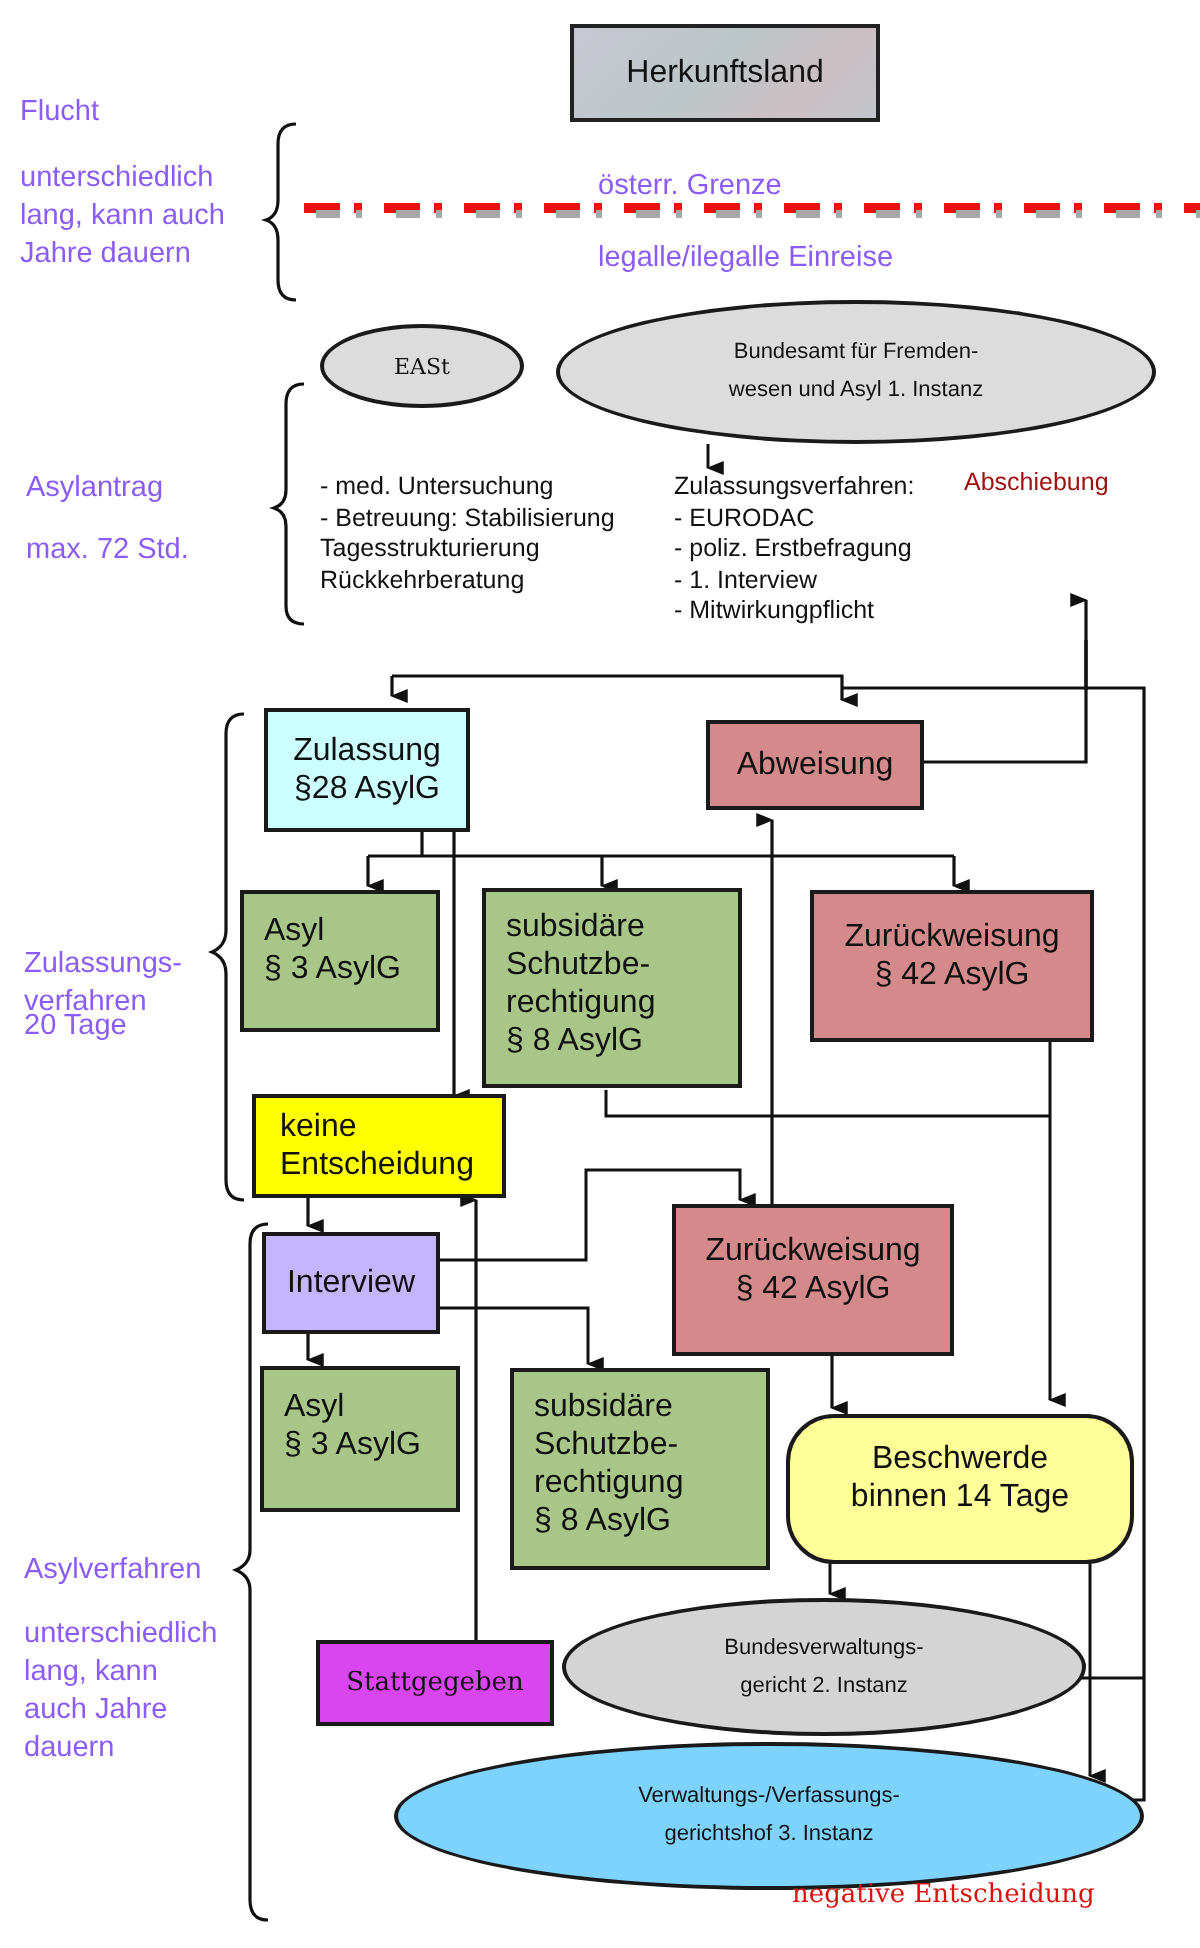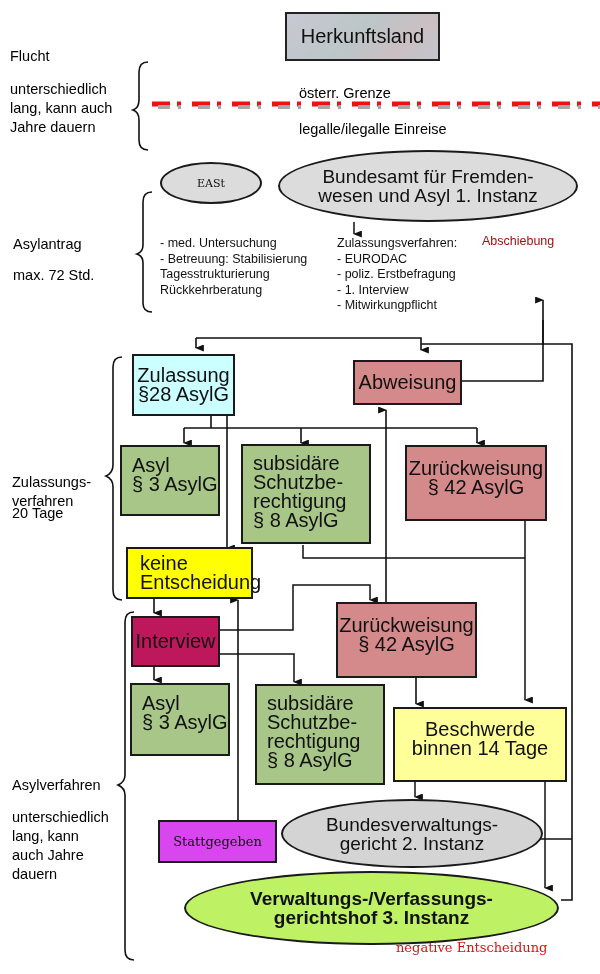--- a/index.html
+++ b/index.html
@@ -1,25 +1,25 @@
 <!DOCTYPE html>
 <html><head>
 <meta charset="utf-8">
 <style>
   html, body { margin: 0; padding: 0; background: #ffffff; }
   body { width: 600px; height: 974px; position: relative; overflow: hidden;
          font-family: "Liberation Sans", sans-serif; color: #111; }
   .abs { position: absolute; }
-  .lbl { font-size: 14.5px; line-height: 19px; color: #000000; }
+  .lbl { font-size: 14.5px; line-height: 19px; color: #8b5cf6; }
   .box { position: absolute; box-sizing: border-box; border: 2px solid #1a1a1a;
-         font-size: 20px; line-height: 19px; color: #111; }
+         font-size: 16px; line-height: 19px; color: #111; }
   .center { display: flex; align-items: center; justify-content: center; text-align: center; flex-direction: column; }
   .ell { position: absolute; box-sizing: border-box; border: 2px solid #1a1a1a; border-radius: 50%;
          display: flex; align-items: center; justify-content: center; flex-direction: column; text-align: center;
-         font-size: 19px; line-height: 19px; }
+         font-size: 11px; line-height: 19px; }
   .serif { font-family: "DejaVu Serif", "Liberation Serif", serif; }
   svg.lines { position: absolute; left: 0; top: 0; }
   .small { font-size: 12.5px; line-height: 15.5px; }
 </style>
 </head>
 <body>
 
 <svg class="lines" width="600" height="974" viewBox="0 0 600 974">
   <defs>
     <marker id="ah" markerWidth="8" markerHeight="8" refX="4" refY="7" orient="auto-start-reverse" markerUnits="userSpaceOnUse">
@@ -162,53 +162,53 @@
 <div class="box" style="left:405px; top:445px; width:142px; height:76px; background:#d48a8a; text-align:center; padding-top:12px;">
   <div>Zurückweisung</div>
   <div>§ 42 AsylG</div>
 </div>
 
 <div class="box" style="left:126px; top:547px; width:127px; height:52px; background:#ffff00; padding:5px 0 0 12px; line-height:19px;">
   <div>keine</div>
   <div>Entscheidung</div>
 </div>
 
-<div class="box center" style="left:131px; top:616px; width:89px; height:51px; background:#be185d;">
+<div class="box center" style="left:131px; top:616px; width:89px; height:51px; background:#c4b5fd;">
   <span>Interview</span>
 </div>
 
 <div class="box" style="left:336px; top:602px; width:141px; height:76px; background:#d48a8a; text-align:center; padding-top:12px;">
   <div>Zurückweisung</div>
   <div>§ 42 AsylG</div>
 </div>
 
 <div class="box" style="left:130px; top:683px; width:100px; height:73px; background:#a9c689; padding:9px 0 0 10px;">
   <div>Asyl</div>
   <div>§ 3 AsylG</div>
 </div>
 
 <div class="box" style="left:255px; top:684px; width:130px; height:101px; background:#a9c689; padding:8px 0 0 10px;">
   <div>subsidäre</div>
   <div>Schutzbe-</div>
   <div>rechtigung</div>
   <div>§ 8 AsylG</div>
 </div>
 
-<div class="box" style="left:393px; top:707px; width:174px; height:75px; background:#ffff99; text-align:center; padding-top:11px;">
+<div class="box" style="left:393px; top:707px; width:174px; height:75px; background:#ffff99; text-align:center; padding-top:11px;border-radius:24px;">
   <div>Beschwerde</div>
   <div>binnen 14 Tage</div>
 </div>
 
 <div class="box center serif" style="left:158px; top:820px; width:119px; height:43px; background:#d946ef; font-size:13px;">
   <span>Stattgegeben</span>
 </div>
 
 <div class="ell" style="left:281px; top:799px; width:262px; height:69px; background:#d4d4d4;">
   <span>Bundesverwaltungs-</span>
   <span>gericht 2. Instanz</span>
 </div>
 
-<div class="ell" style="left:184px; top:871px; width:375px; height:74px; background:#bef264;font-weight:bold;">
+<div class="ell" style="left:197px; top:871px; width:375px; height:74px; background:#7dd3fc;">
   <span>Verwaltungs-/Verfassungs-</span>
   <span>gerichtshof 3. Instanz</span>
 </div>
 
 <div class="abs serif" style="left:396px; top:940px; font-size:13px; color:#dd1010;">negative Entscheidung</div>
 
 </body></html>

